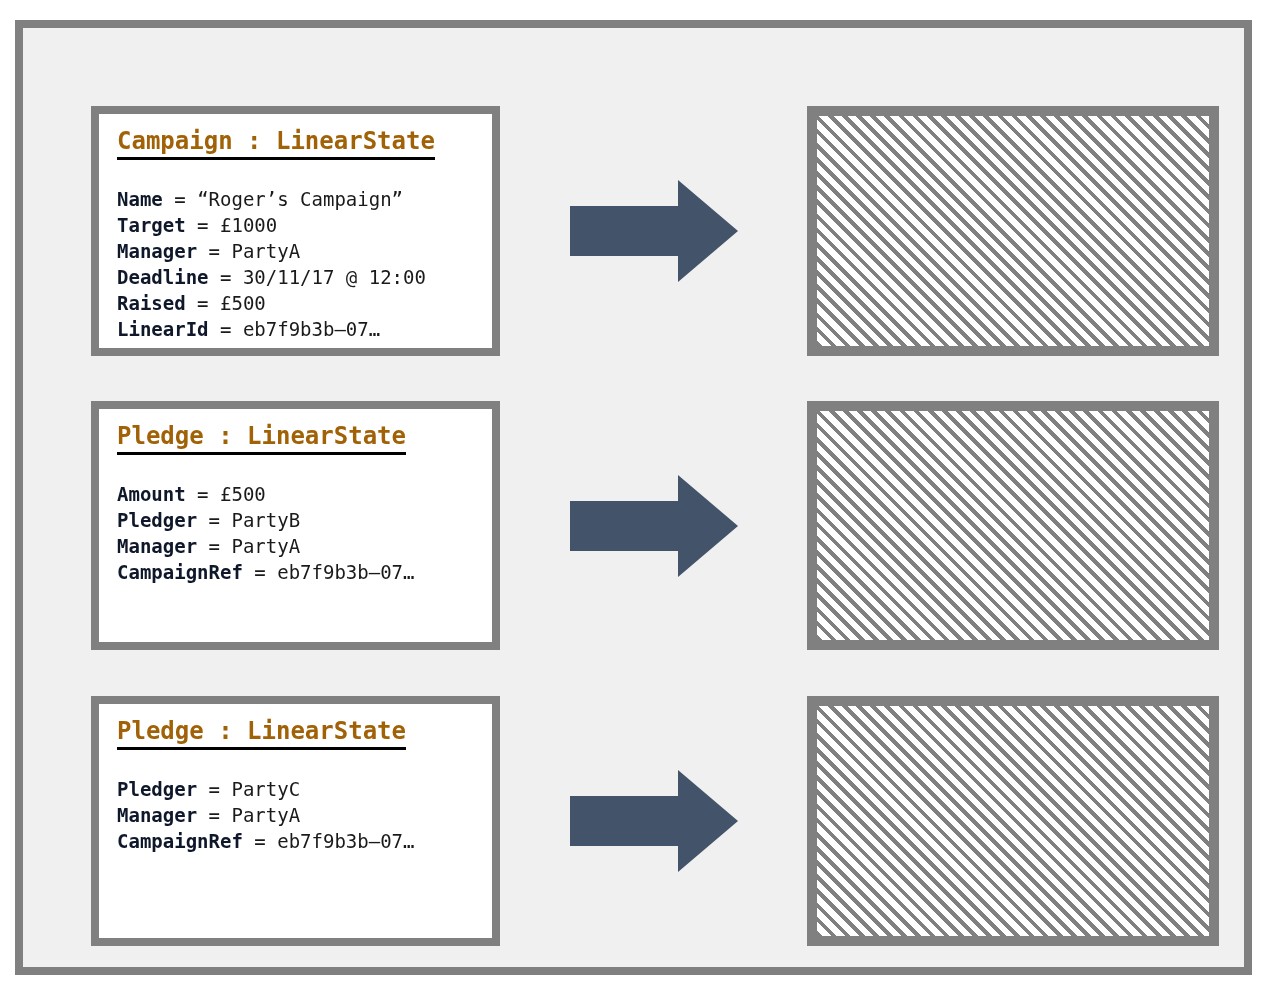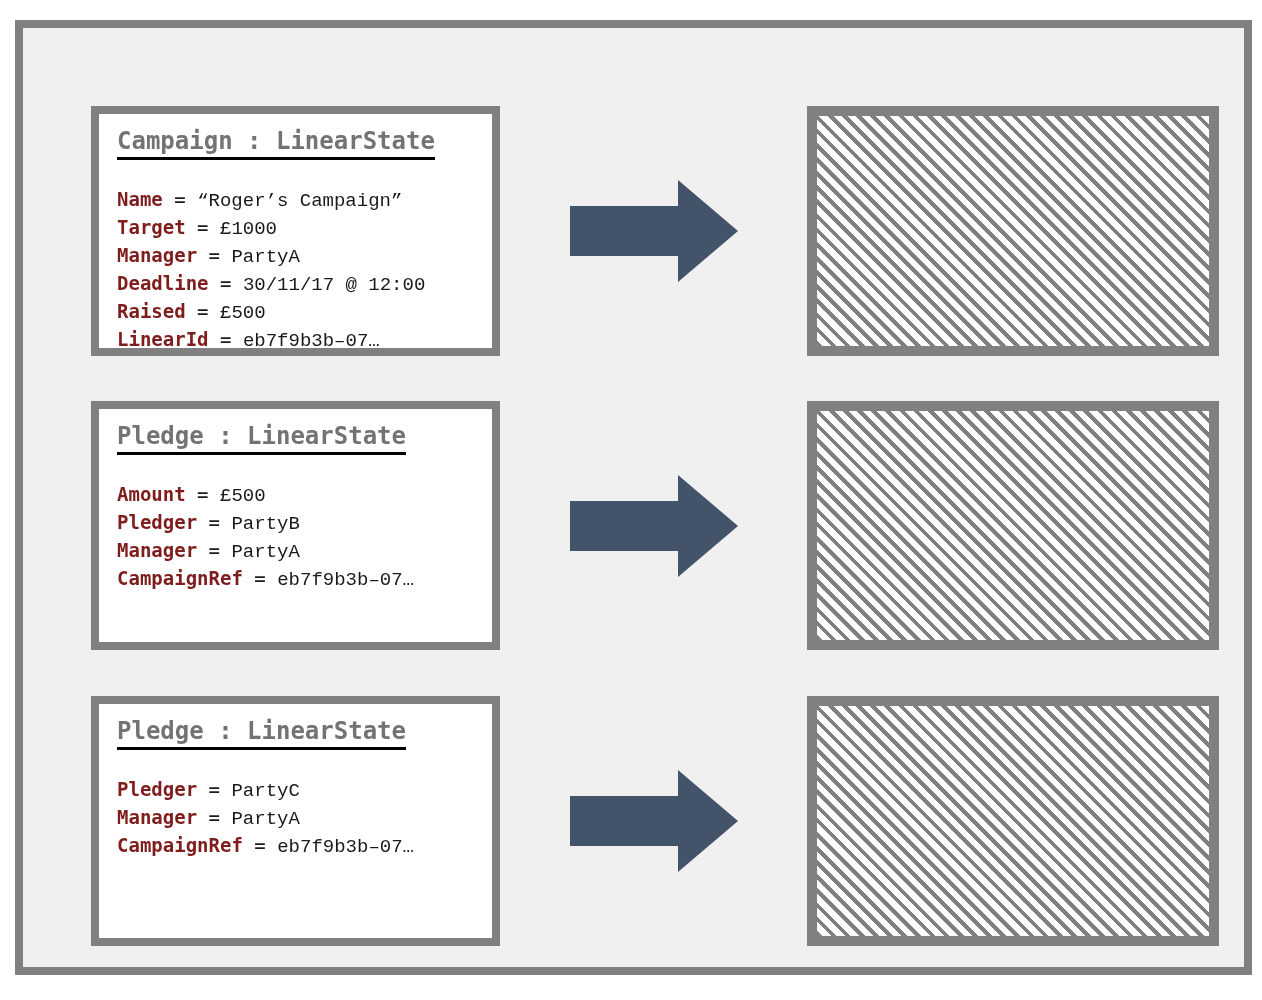--- a/index.html
+++ b/index.html
@@ -57,21 +57,21 @@
     box-sizing: border-box;
     width: 100%;
     height: 100%;
     padding: 14px 16px 10px 18px;
   }
 
   .card-title {
     font-family: "DejaVu Sans Mono", "Liberation Mono", monospace;
     font-size: 24px;
     font-weight: bold;
-    color: #737373;
+    color: #a16207;
     letter-spacing: 0px;
     white-space: nowrap;
     display: inline-block;
     border-bottom: 3px solid #000000;
     padding-bottom: 1px;
     line-height: 1.15;
   }
   .title-row { text-align: left; }
   .title-row.centered { }
 
@@ -80,30 +80,29 @@
   }
   .field-row {
     font-family: "DejaVu Sans Mono", "Liberation Mono", monospace;
     font-size: 19px;
     line-height: 26px;
     color: #1a1a1a;
     white-space: nowrap;
   }
   .field-key {
     font-weight: bold;
-    color: #7f1d1d;
+    color: #0f172a;
   }
   .field-eq {
     font-weight: normal;
     color: #1a1a1a;
   }
   .field-val {
     font-weight: normal;
     color: #1a1a1a;
-    font-family: Liberation Mono, monospace;
   }
 
   
   .arrow-wrap {
     position: absolute;
     left: 547px;
     top: 50%;
     transform: translateY(-50%);
     width: 168px;
     height: 102px;

